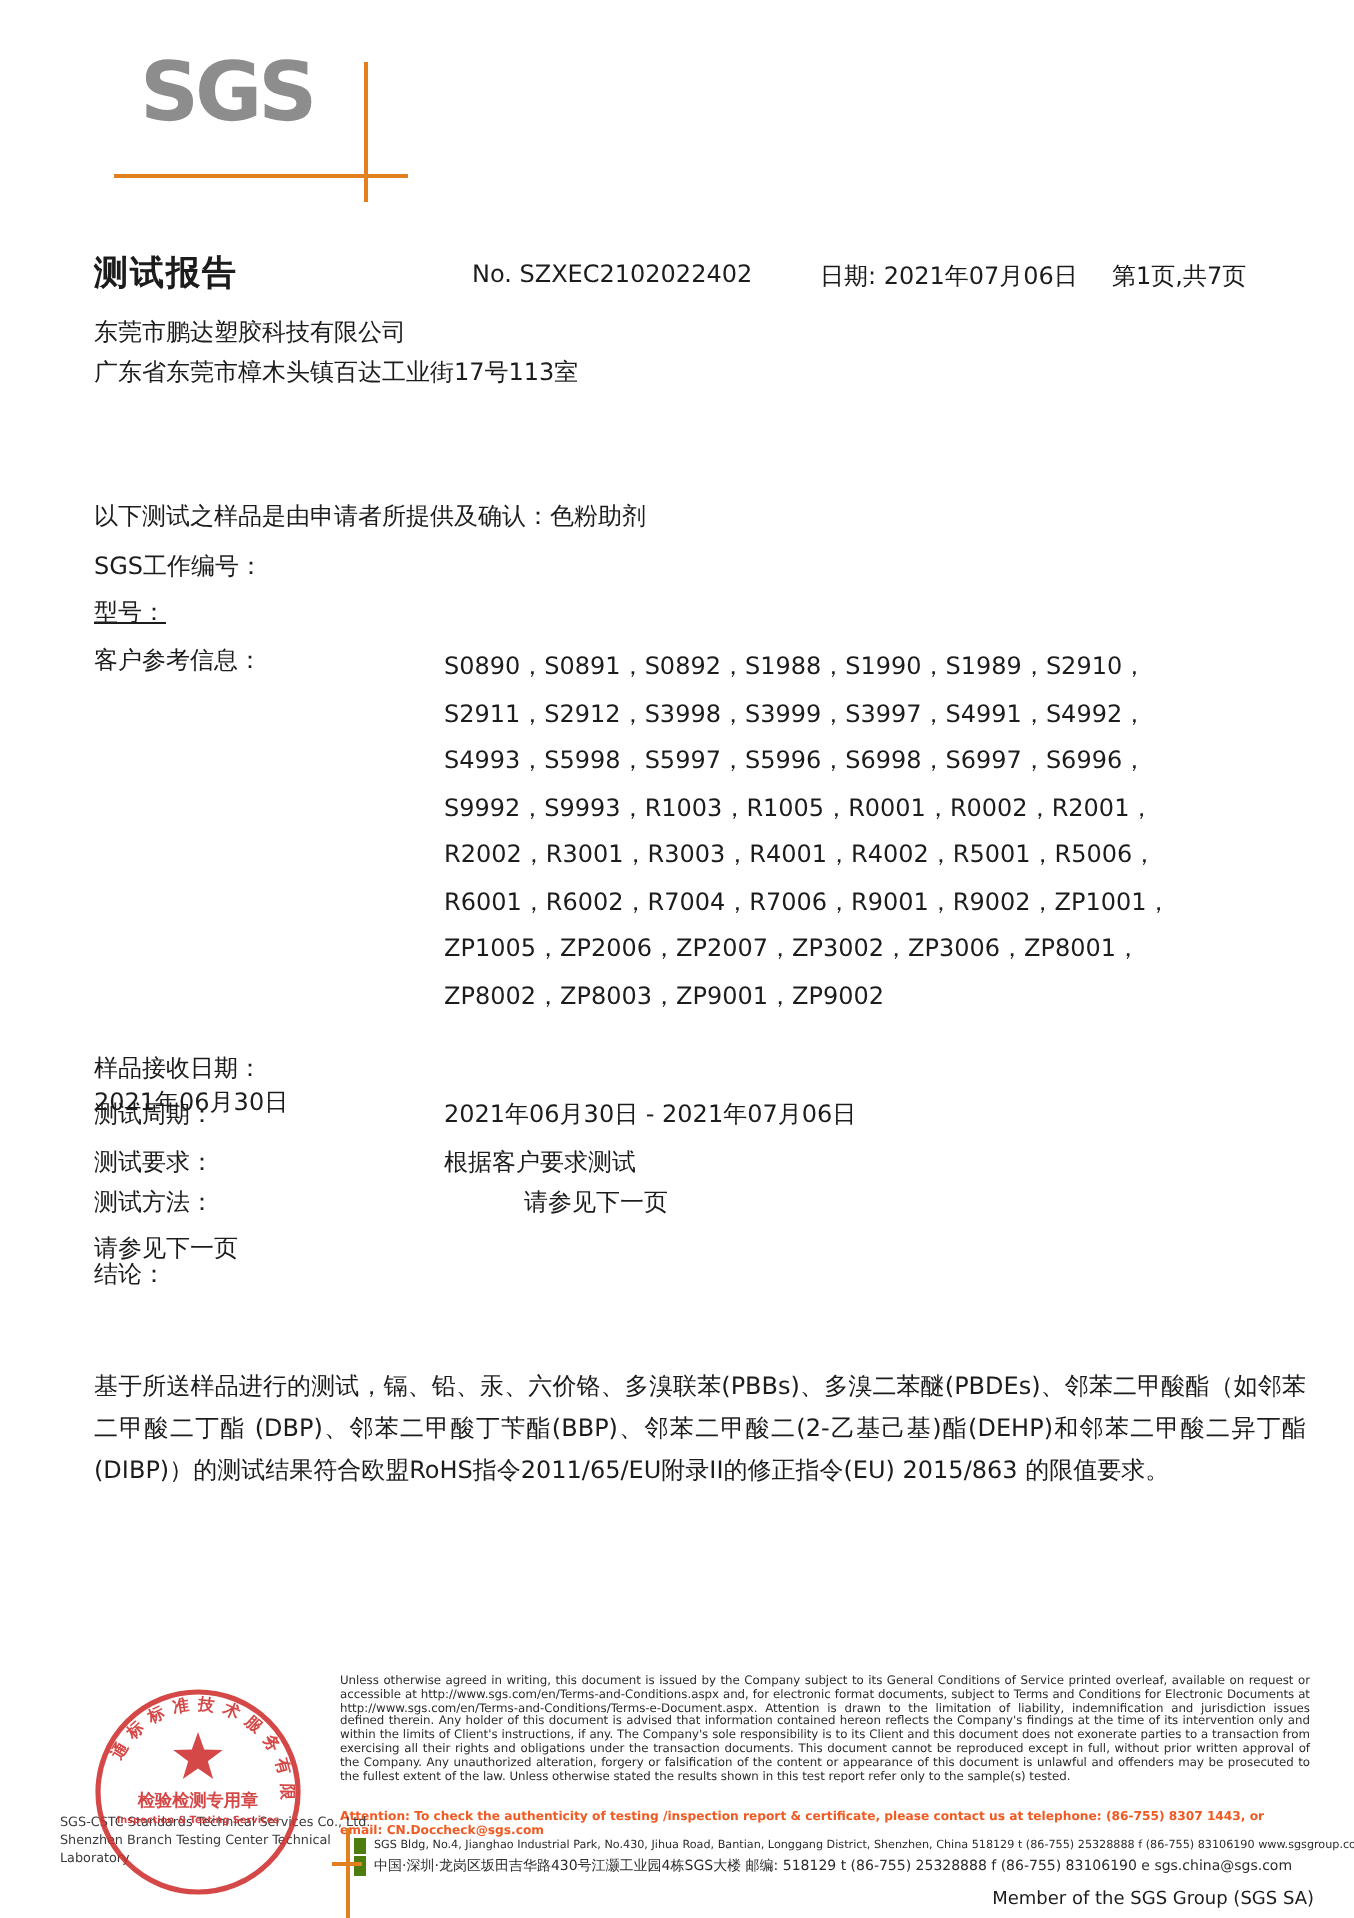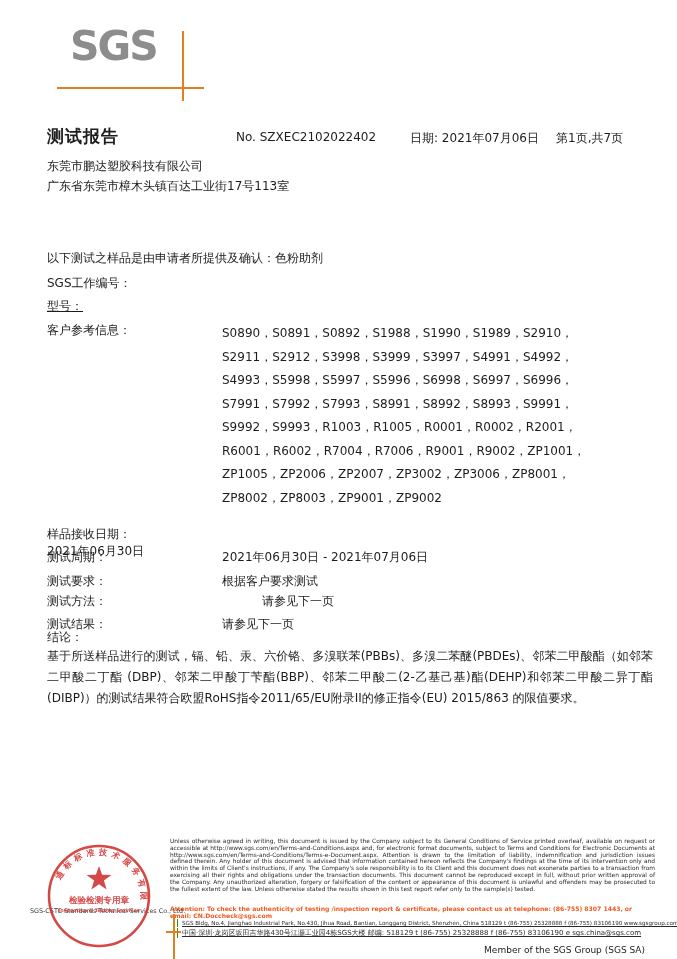--- a/index.html
+++ b/index.html
@@ -31,36 +31,36 @@
   .statement { left:47px; top:250px; font-size:12px; }
   .frow { left:47px; right:24px; display:flex; font-size:12px; }
   .frow .lbl { width:175px; flex:none; }
   .frow .val { flex:1; }
   .f0 { top:275px; } .f1 { top:298px;text-decoration:underline; }
   .fref { top:322px; }
   .ref-lines div { line-height:23.5px; font-size:12px; }
   .f2 { top:526px;flex-direction:column; } .f3 { top:549px; } .f4 { top:573px; }
   .f5 { top:593px;gap:40px; } .f6 { top:616px; }
   .fconc { top:629px;flex-direction:column; }
-  .fconc .val { line-height:21px; text-align:justify; }
+  .fconc .val { line-height:21px; text-align:justify;margin-top:37px; }
 
   
   .disclaimer {
     left:170px; top:838px; width:485px; font-size:5.9px; line-height:6.8px;
     text-align:justify; color:#2b2b2b;
   }
   .attention {
     left:170px; top:906px; width:485px; font-size:6.1px; line-height:6.6px;
     font-weight:bold; color:#f05a22;
   }
   .addr-block { left:177px; top:919px; width:478px; color:#2b2b2b; }
-  .addr-row { border-left:1px solid #4d7c0f; padding-left:4px; white-space:nowrap;text-decoration:underline; }
+  .addr-row { border-left:6px solid #4d7c0f; padding-left:4px; white-space:nowrap; }
   .addr-en { font-size:5.6px; line-height:8px; }
   .addr-cn { font-size:7px; line-height:10px; margin-top:1px; }
-  .member { right:32px; top:945px; font-size:9px; color:#1c1c1c; }
+  .member { right:20px; top:945px; font-size:9px; color:#1c1c1c; }
 
   .company-lines { left:30px; top:907px; width:160px; font-size:6.4px; line-height:9px; color:#3a3a3a; }
   .stamp { left:44px; top:841px; width:110px; height:110px; opacity:0.87; }
 
   .reg-v2 { left:173px; top:914px; width:2px; height:45px; background:#e0801f; }
   .reg-h2 { left:166px; top:931px; width:15px; height:2px; background:#e0801f; }
 </style>
 </head>
 <body>
 
@@ -86,22 +86,22 @@
   <div class="abs frow f1">
     <span class="lbl">型号：</span>
   </div>
 
   <div class="abs frow fref">
     <span class="lbl">客户参考信息：</span>
     <span class="val ref-lines">
       <div>S0890，S0891，S0892，S1988，S1990，S1989，S2910，</div>
       <div>S2911，S2912，S3998，S3999，S3997，S4991，S4992，</div>
       <div>S4993，S5998，S5997，S5996，S6998，S6997，S6996，</div>
-      <div>S7991，S7992，S7993，S8991，S8992，S8993，S9991，</div>
       <div>S9992，S9993，R1003，R1005，R0001，R0002，R2001，</div>
+      <div>R2002，R3001，R3003，R4001，R4002，R5001，R5006，</div>
       <div>R6001，R6002，R7004，R7006，R9001，R9002，ZP1001，</div>
       <div>ZP1005，ZP2006，ZP2007，ZP3002，ZP3006，ZP8001，</div>
       <div>ZP8002，ZP8003，ZP9001，ZP9002</div>
     </span>
   </div>
 
   <div class="abs frow f2">
     <span class="lbl">样品接收日期：</span>
     <span class="val">2021年06月30日</span>
   </div>
@@ -111,41 +111,41 @@
   </div>
   <div class="abs frow f4">
     <span class="lbl">测试要求：</span>
     <span class="val">根据客户要求测试</span>
   </div>
   <div class="abs frow f5">
     <span class="lbl">测试方法：</span>
     <span class="val">请参见下一页</span>
   </div>
   <div class="abs frow f6">
-    <span class="lbl">测试结果：</span>
     <span class="val">请参见下一页</span>
   </div>
 
   <div class="abs frow fconc">
     <span class="lbl">结论：</span>
     <span class="val">基于所送样品进行的测试，镉、铅、汞、六价铬、多溴联苯(PBBs)、多溴二苯醚(PBDEs)、邻苯二甲酸酯（如邻苯二甲酸二丁酯 (DBP)、邻苯二甲酸丁苄酯(BBP)、邻苯二甲酸二(2-乙基己基)酯(DEHP)和邻苯二甲酸二异丁酯(DIBP)）的测试结果符合欧盟RoHS指令2011/65/EU附录II的修正指令(EU) 2015/863 的限值要求。</span>
   </div>
 
   <div class="abs disclaimer">Unless otherwise agreed in writing, this document is issued by the Company subject to its General Conditions of Service printed overleaf, available on request or accessible at http://www.sgs.com/en/Terms-and-Conditions.aspx and, for electronic format documents, subject to Terms and Conditions for Electronic Documents at http://www.sgs.com/en/Terms-and-Conditions/Terms-e-Document.aspx. Attention is drawn to the limitation of liability, indemnification and jurisdiction issues defined therein. Any holder of this document is advised that information contained hereon reflects the Company's findings at the time of its intervention only and within the limits of Client's instructions, if any. The Company's sole responsibility is to its Client and this document does not exonerate parties to a transaction from exercising all their rights and obligations under the transaction documents. This document cannot be reproduced except in full, without prior written approval of the Company. Any unauthorized alteration, forgery or falsification of the content or appearance of this document is unlawful and offenders may be prosecuted to the fullest extent of the law. Unless otherwise stated the results shown in this test report refer only to the sample(s) tested.</div>
   <div class="abs attention">Attention: To check the authenticity of testing /inspection report &amp; certificate, please contact us at telephone: (86-755) 8307 1443, or email: CN.Doccheck@sgs.com</div>
 
   <div class="abs addr-block">
     <div class="addr-row addr-en">SGS Bldg, No.4, Jianghao Industrial Park, No.430, Jihua Road, Bantian, Longgang District, Shenzhen, China 518129    t (86-755) 25328888    f (86-755) 83106190    www.sgsgroup.com.cn</div>
     <div class="addr-row addr-cn">中国·深圳·龙岗区坂田吉华路430号江灏工业园4栋SGS大楼    邮编: 518129    t (86-755) 25328888    f (86-755) 83106190    e sgs.china@sgs.com</div>
   </div>
 
   <div class="abs member">Member of the SGS Group (SGS SA)</div>
 
   <div class="abs company-lines">
     <div>SGS-CSTC Standards Technical Services Co., Ltd.</div>
+    <div>Shenzhen Branch Testing Center Technical Laboratory</div>
   </div>
 
   <svg class="abs stamp" viewBox="0 0 110 110">
     <defs>
       <path id="ringPath" d="M 14 65 A 42 42 0 1 1 96 65" fill="none"></path>
     </defs>
     <circle cx="55" cy="55" r="50" fill="none" stroke="#cf2e2e" stroke-width="2.6"></circle>
     <path d="M55,25 L58.1,33.8 L67.4,34 L59.9,39.6 L62.6,48.5 L55,43.2 L47.4,48.5 L50.1,39.6 L42.6,34 L51.9,33.8 Z" fill="#cf2e2e"></path>
     <text font-size="8.2" fill="#cf2e2e" letter-spacing="4" font-weight="bold">
       <textPath href="#ringPath" startOffset="26">通标标准技术服务有限公司深圳分公司</textPath>

